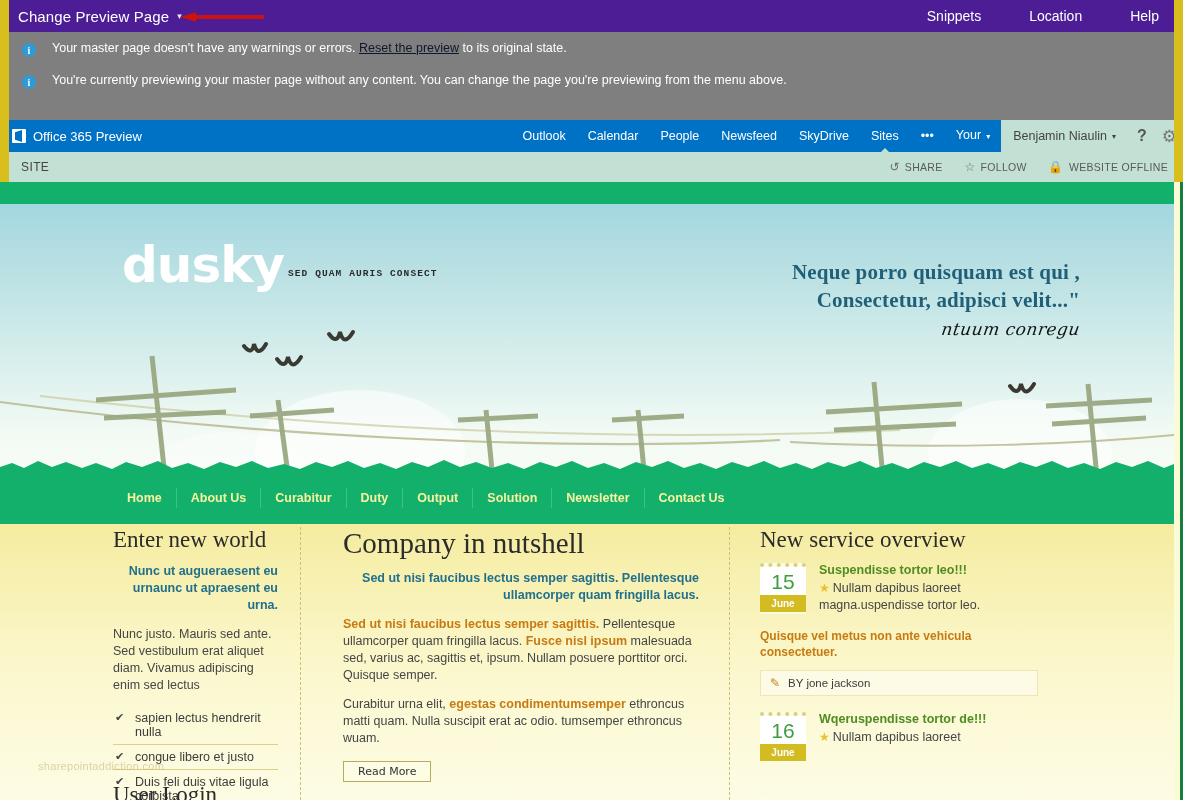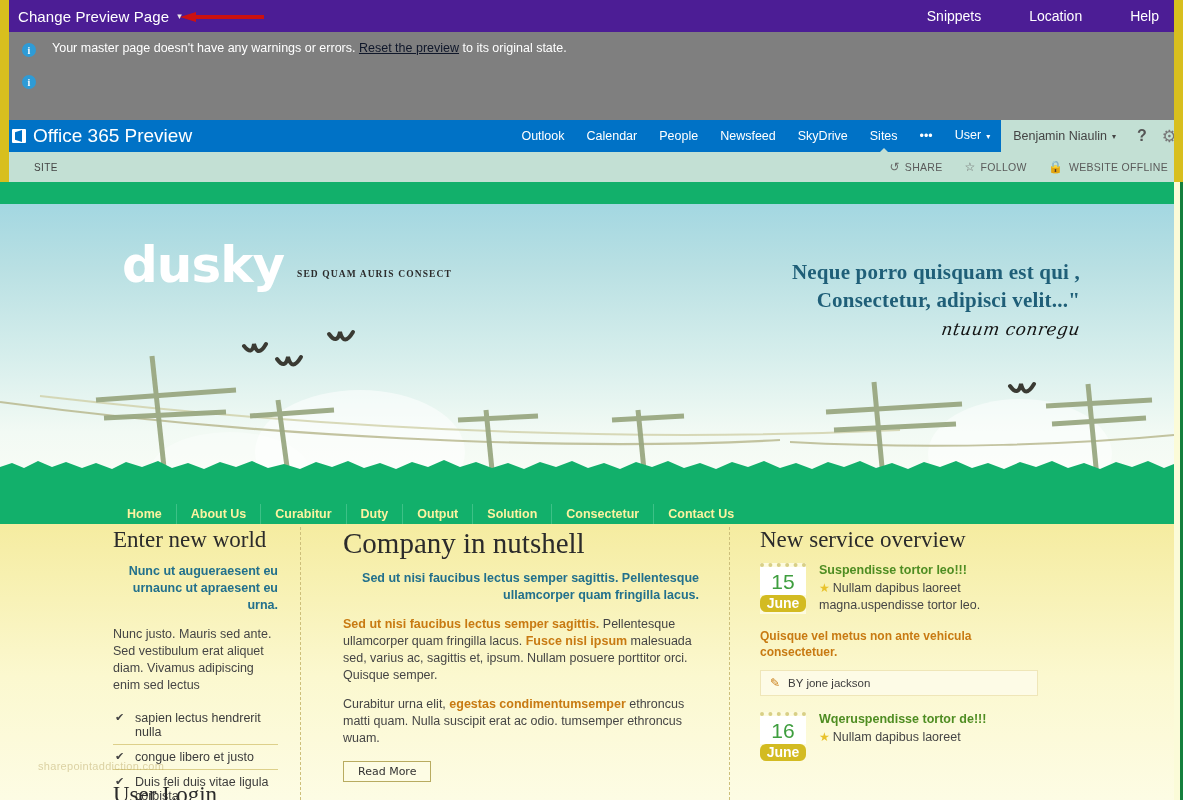--- a/index.html
+++ b/index.html
@@ -56,21 +56,21 @@
   .suite-brand { display: flex; align-items: center; padding-left: 12px; }
   .o365-tile {
     width: 14px; height: 14px; background: #ffffff; position: relative;
     border-radius: 1px; margin-right: 7px;
   }
   .o365-tile::after {
     content:""; position: absolute; left: 3px; top: 1px;
     width: 7px; height: 12px; background: #0072c6;
     clip-path: polygon(0 18%, 100% 0, 100% 100%, 0 82%);
   }
-  .suite-brand-txt { font-size: 19px; color: #fff; }
+  .suite-brand-txt { font-size: 13px; color: #fff; }
   .suite-nav { margin-left: auto; display: flex; align-items: center; height: 100%; }
   .suite-link {
     font-size: 12.5px; color: #ffffff; padding: 0 11px; line-height: 32px;
     position: relative; white-space: nowrap;
   }
   .suite-link.active::after {
     content: ""; position: absolute; left: 50%; bottom: -1px; margin-left: -5px;
     border-left: 5px solid transparent; border-right: 5px solid transparent;
     border-bottom: 5px solid #c3e0d4;
   }
@@ -86,21 +86,21 @@
     background: #c3e0d4; color: #777; height: 32px; display: flex; align-items: center;
     padding: 0 6px; font-size: 17px;
   }
   .mini-caret { font-size: 8px; margin-left: 5px; }
 
   
   .siteband {
     position: absolute; left: 0; top: 152px; width: 1183px; height: 30px;
     background: #c3e0d4; display: flex; align-items: center;
   }
-  .site-tab { font-size: 10px; color: #444; padding-left: 34px; letter-spacing: .4px; }
+  .site-tab { font-size: 12px; color: #444; padding-left: 21px; letter-spacing: .4px; }
   .site-actions { margin-left: auto; display: flex; align-items: center; padding-right: 4px; }
   .site-act {
     display: flex; align-items: center; font-size: 10.5px; color: #5a5a5a;
     padding: 0 11px; white-space: nowrap; letter-spacing: .3px;
   }
   .site-act .gl { margin-right: 5px; font-size: 12px; color: #6a6a6a; }
 
   
   .page {
     position: absolute; left: 0; top: 182px; width: 1183px; height: 618px;
@@ -133,43 +133,43 @@
   }
   .grass-edge {
     position: absolute; left: 0; bottom: 44px; width: 100%; height: 16px;
   }
   .logo-wrap { position: absolute; left: 122px; top: 60px; display: flex; align-items: flex-end; }
   .logo-main {
     font-family: "DejaVu Sans", sans-serif; font-weight: bold;
     font-size: 50px; color: #ffffff; line-height: 46px; letter-spacing: -1px;
   }
   .logo-sub {
-    font-family: Liberation Serif, serif; font-weight: bold;
+    font-family: Liberation Mono, monospace; font-weight: bold;
     font-size: 9.5px; color: #2b2b2b; letter-spacing: 1.1px;
-    margin-left: 13px; margin-bottom: 9px;
+    margin-left: 4px; margin-bottom: 9px;
   }
   .quote { position: absolute; left: 600px; top: 78px; width: 480px; text-align: right; }
   .quote-l1 {
     font-family: "Liberation Serif", serif; font-size: 21px; color: #1f5f78;
     font-weight: bold; letter-spacing: .2px;
   }
   .quote-l2 {
     font-family: "Liberation Serif", serif; font-size: 21px; color: #1f5f78;
     font-weight: bold; letter-spacing: .2px; margin-top: 3px; padding-left: 26px;
   }
   .quote-sig {
     font-family: "DejaVu Serif", serif; font-style: italic; font-size: 17px;
     color: #111; margin-top: 6px; padding-left: 170px; letter-spacing: .5px;
     transform: skewX(-8deg);
   }
 
   
   .nav {
     position: absolute; left: 0; top: 306px; width: 1174px; height: 36px;
-    background: #12b06b; display: flex; align-items: flex-end; padding-left: 113px;
+    background: #12b06b; display: flex; align-items: flex-start; padding-left: 113px;
   }
   .nav a {
     font-size: 12.5px; font-weight: bold; color: #fbf2a0; padding: 0 14px;
     line-height: 20px; border-right: 1px solid #3dc187; white-space: nowrap;
   }
   .nav a:last-child { border-right: 0; }
 
   
   .content {
     position: absolute; left: 0; top: 342px; width: 1174px; height: 276px;
@@ -213,21 +213,21 @@
   
   .news { display: flex; margin-bottom: 14px; }
   .cal {
     width: 46px; flex: none; margin-right: 13px; text-align: center;
     background: #fdfbe0; border-top: 4px dotted #d8cf86;
   }
   .cal .d {
     font-size: 21px; color: #3e9e3e; line-height: 26px; padding-top: 2px; background: #ffffff;
   }
   .cal .m {
-    font-size: 14px; color: #ffffff; background: #d3bb22; line-height: 17px; font-weight: bold; border-radius: 6px;
+    font-size: 10px; color: #ffffff; background: #d3bb22; line-height: 17px; font-weight: bold;
   }
   .news-body { flex: 1; }
   .news-title { font-size: 12.5px; font-weight: bold; color: #4f8d22; margin-bottom: 3px; }
   .news-txt { font-size: 12.5px; color: #454545; line-height: 17px; }
   .star { color: #e8c22c; font-size: 12px; margin-right: 3px; }
   .mini-note {
     font-size: 12px; font-weight: bold; color: #c87a12; line-height: 16px; margin: 10px 0 10px 0;
   }
   .byline {
     background: #fdfbe6; border: 1px solid #efe6b8; padding: 5px 9px; font-size: 11.5px;
@@ -267,37 +267,38 @@
 
   <div class="notif-wrap">
     <div class="notif-row">
       <div class="info-ico">i</div>
       <div class="notif-txt">
         <span>Your master page doesn't have any warnings or errors. </span><a>Reset the preview</a><span> to its original state.</span>
       </div>
     </div>
     <div class="notif-row second">
       <div class="info-ico">i</div>
+      <div class="notif-txt">You're currently previewing your master page without any content. You can change the page you're previewing from the menu above.</div>
     </div>
   </div>
 
   <div class="suite">
     <div class="suite-brand">
       <span class="o365-tile"></span>
       <span class="suite-brand-txt">Office 365 Preview</span>
     </div>
     <div class="suite-nav">
       <a class="suite-link">Outlook</a>
       <a class="suite-link">Calendar</a>
       <a class="suite-link">People</a>
       <a class="suite-link">Newsfeed</a>
       <a class="suite-link">SkyDrive</a>
       <a class="suite-link active">Sites</a>
       <a class="suite-link">•••</a>
-      <a class="suite-link"><span>User</span><span class="mini-caret">▾</span></a>
+      <a class="suite-link"><span>Your</span><span class="mini-caret">▾</span></a>
       <div class="suite-user">
           <span>Benjamin Niaulin</span>
           <span class="mini-caret">▾</span>
         </div>
       <div class="suite-help">?</div>
       <div class="suite-settings">⚙</div>
     </div>
   </div>
 
   <div class="siteband">
@@ -402,21 +403,21 @@
       </div>
     </div>
 
     <div class="nav">
       <a>Home</a>
       <a>About Us</a>
       <a>Curabitur</a>
       <a>Duty</a>
       <a>Output</a>
       <a>Solution</a>
-      <a>Consectetur</a>
+      <a>Newsletter</a>
       <a>Contact Us</a>
     </div>
 
     <div class="content">
 
       <div class="col-left">
         <h2 class="sec small">Enter new world</h2>
         <p class="lead-blue">Nunc ut augueraesent eu urnaunc ut apraesent eu urna.</p>
         <p class="body-txt">Nunc justo. Mauris sed ante. Sed vestibulum erat aliquet diam. Vivamus adipiscing enim sed lectus</p>
         <ul class="checks">

